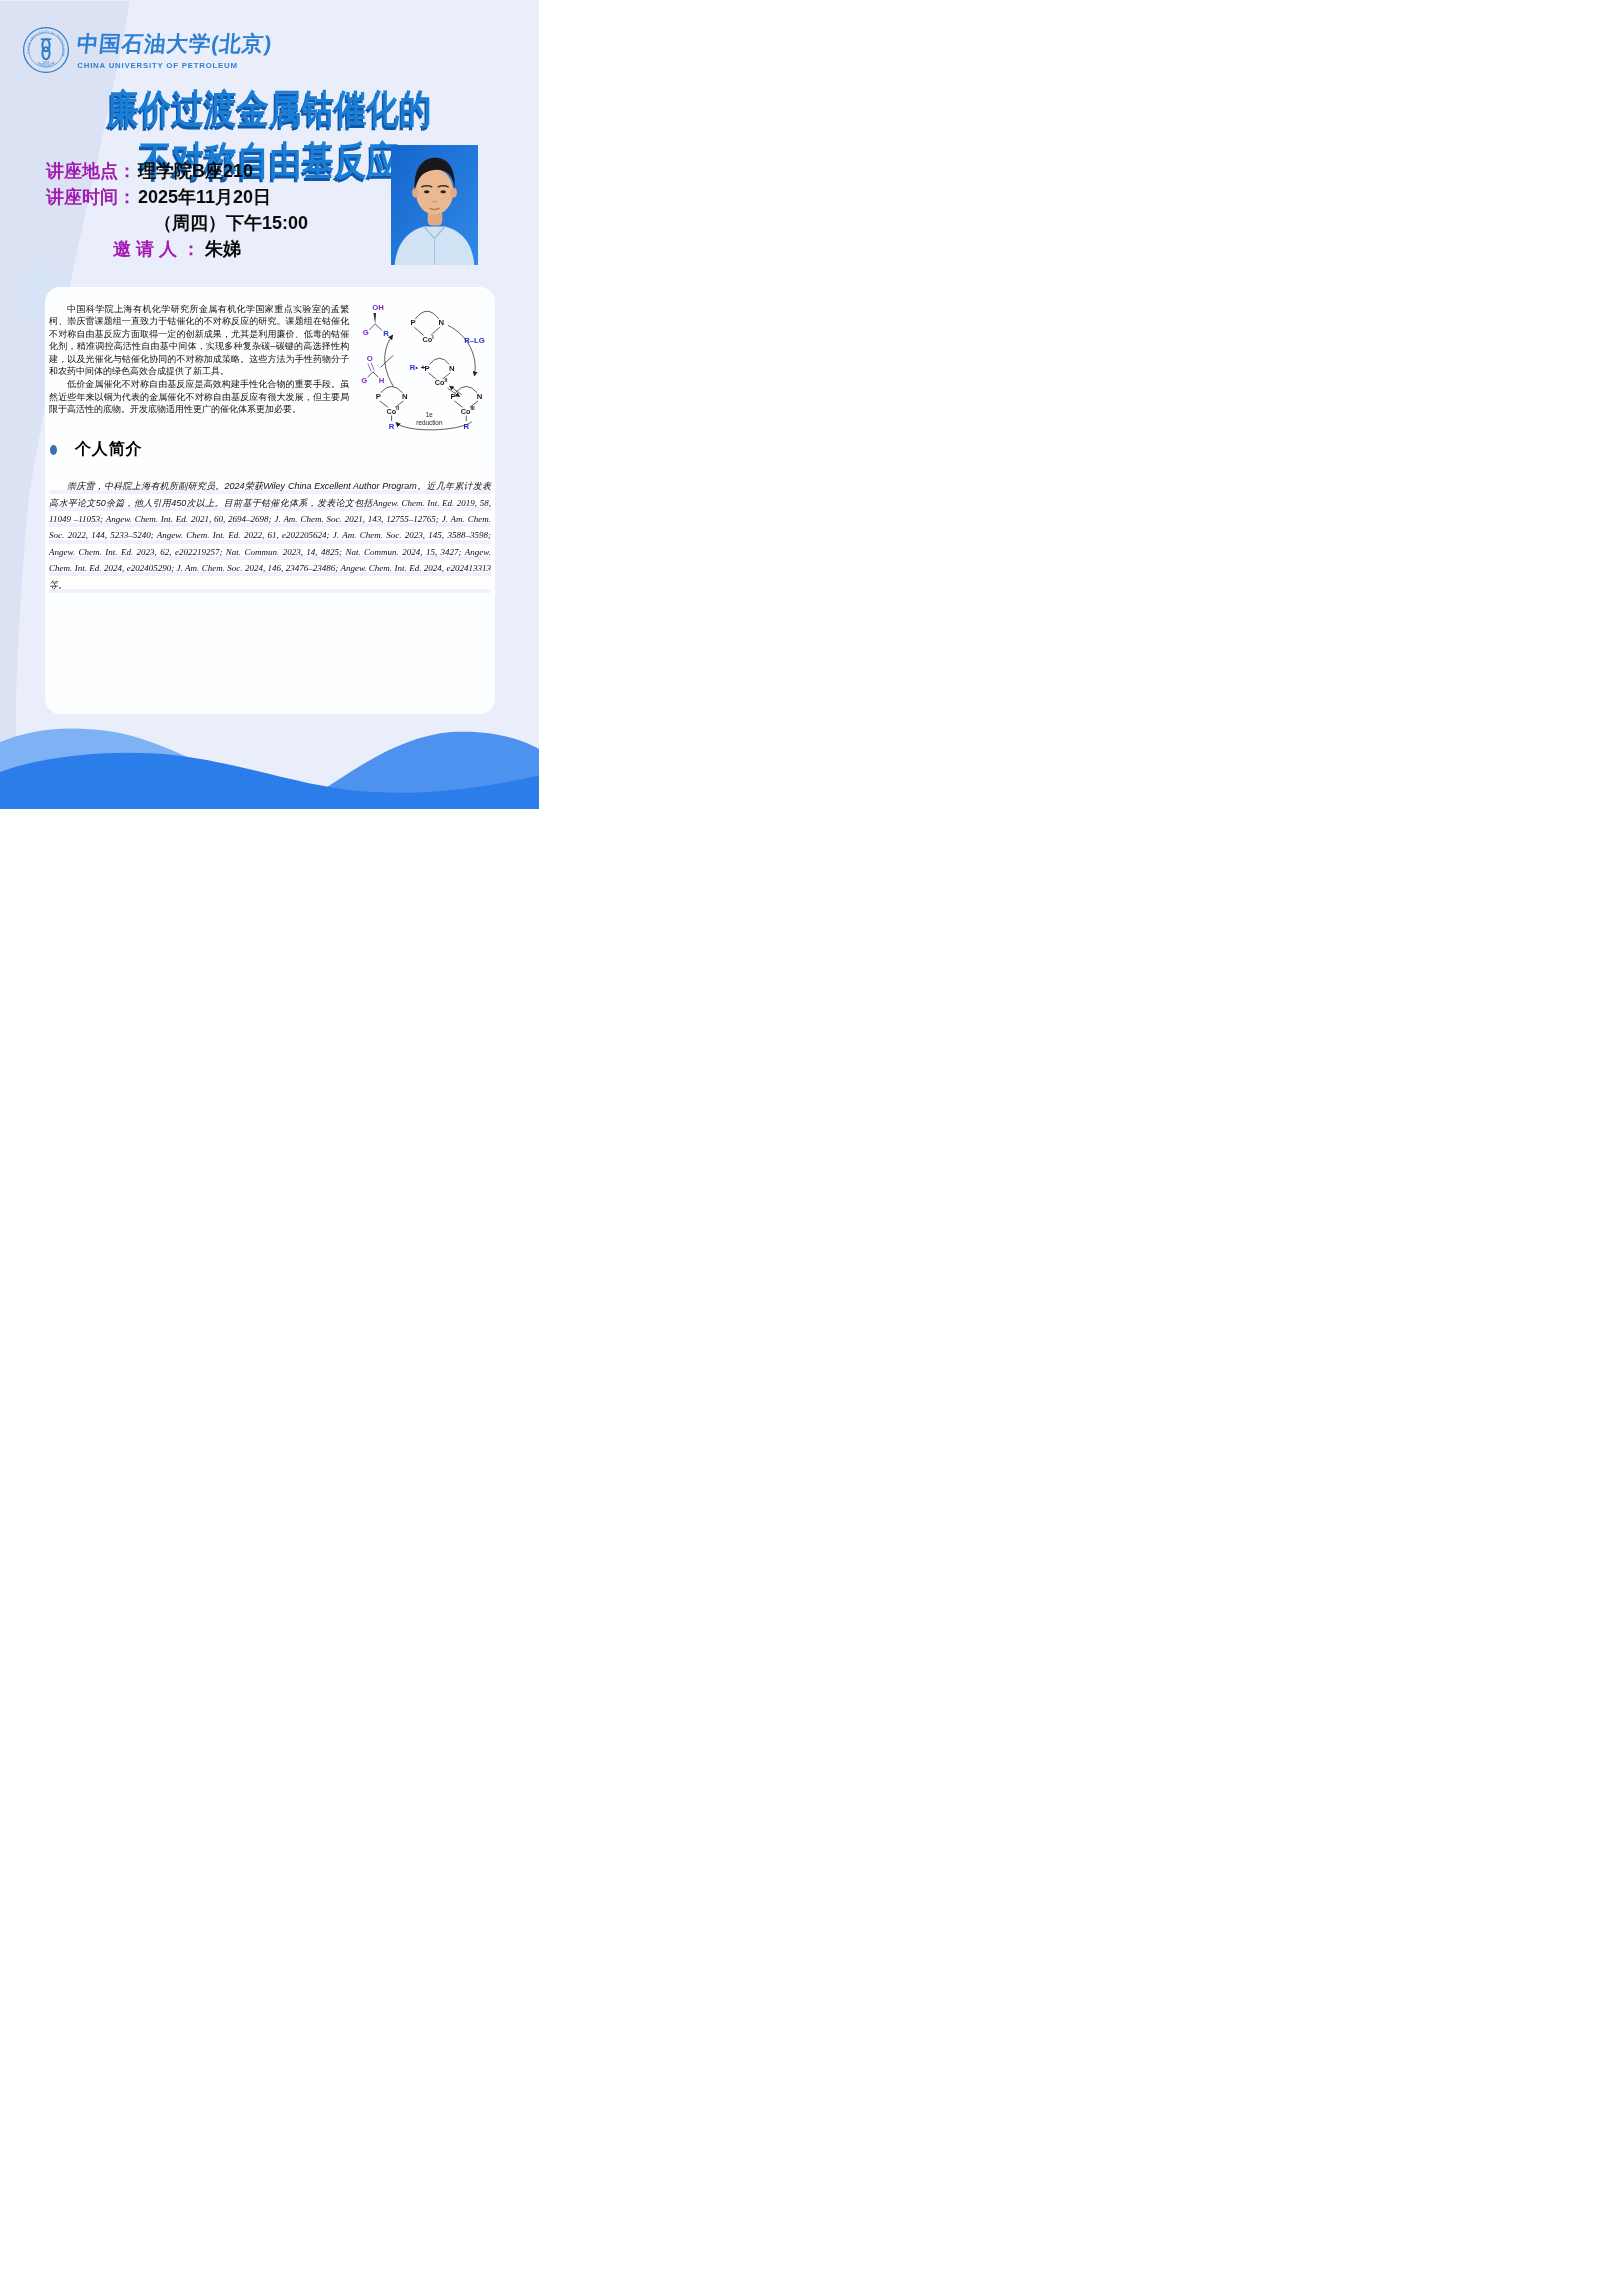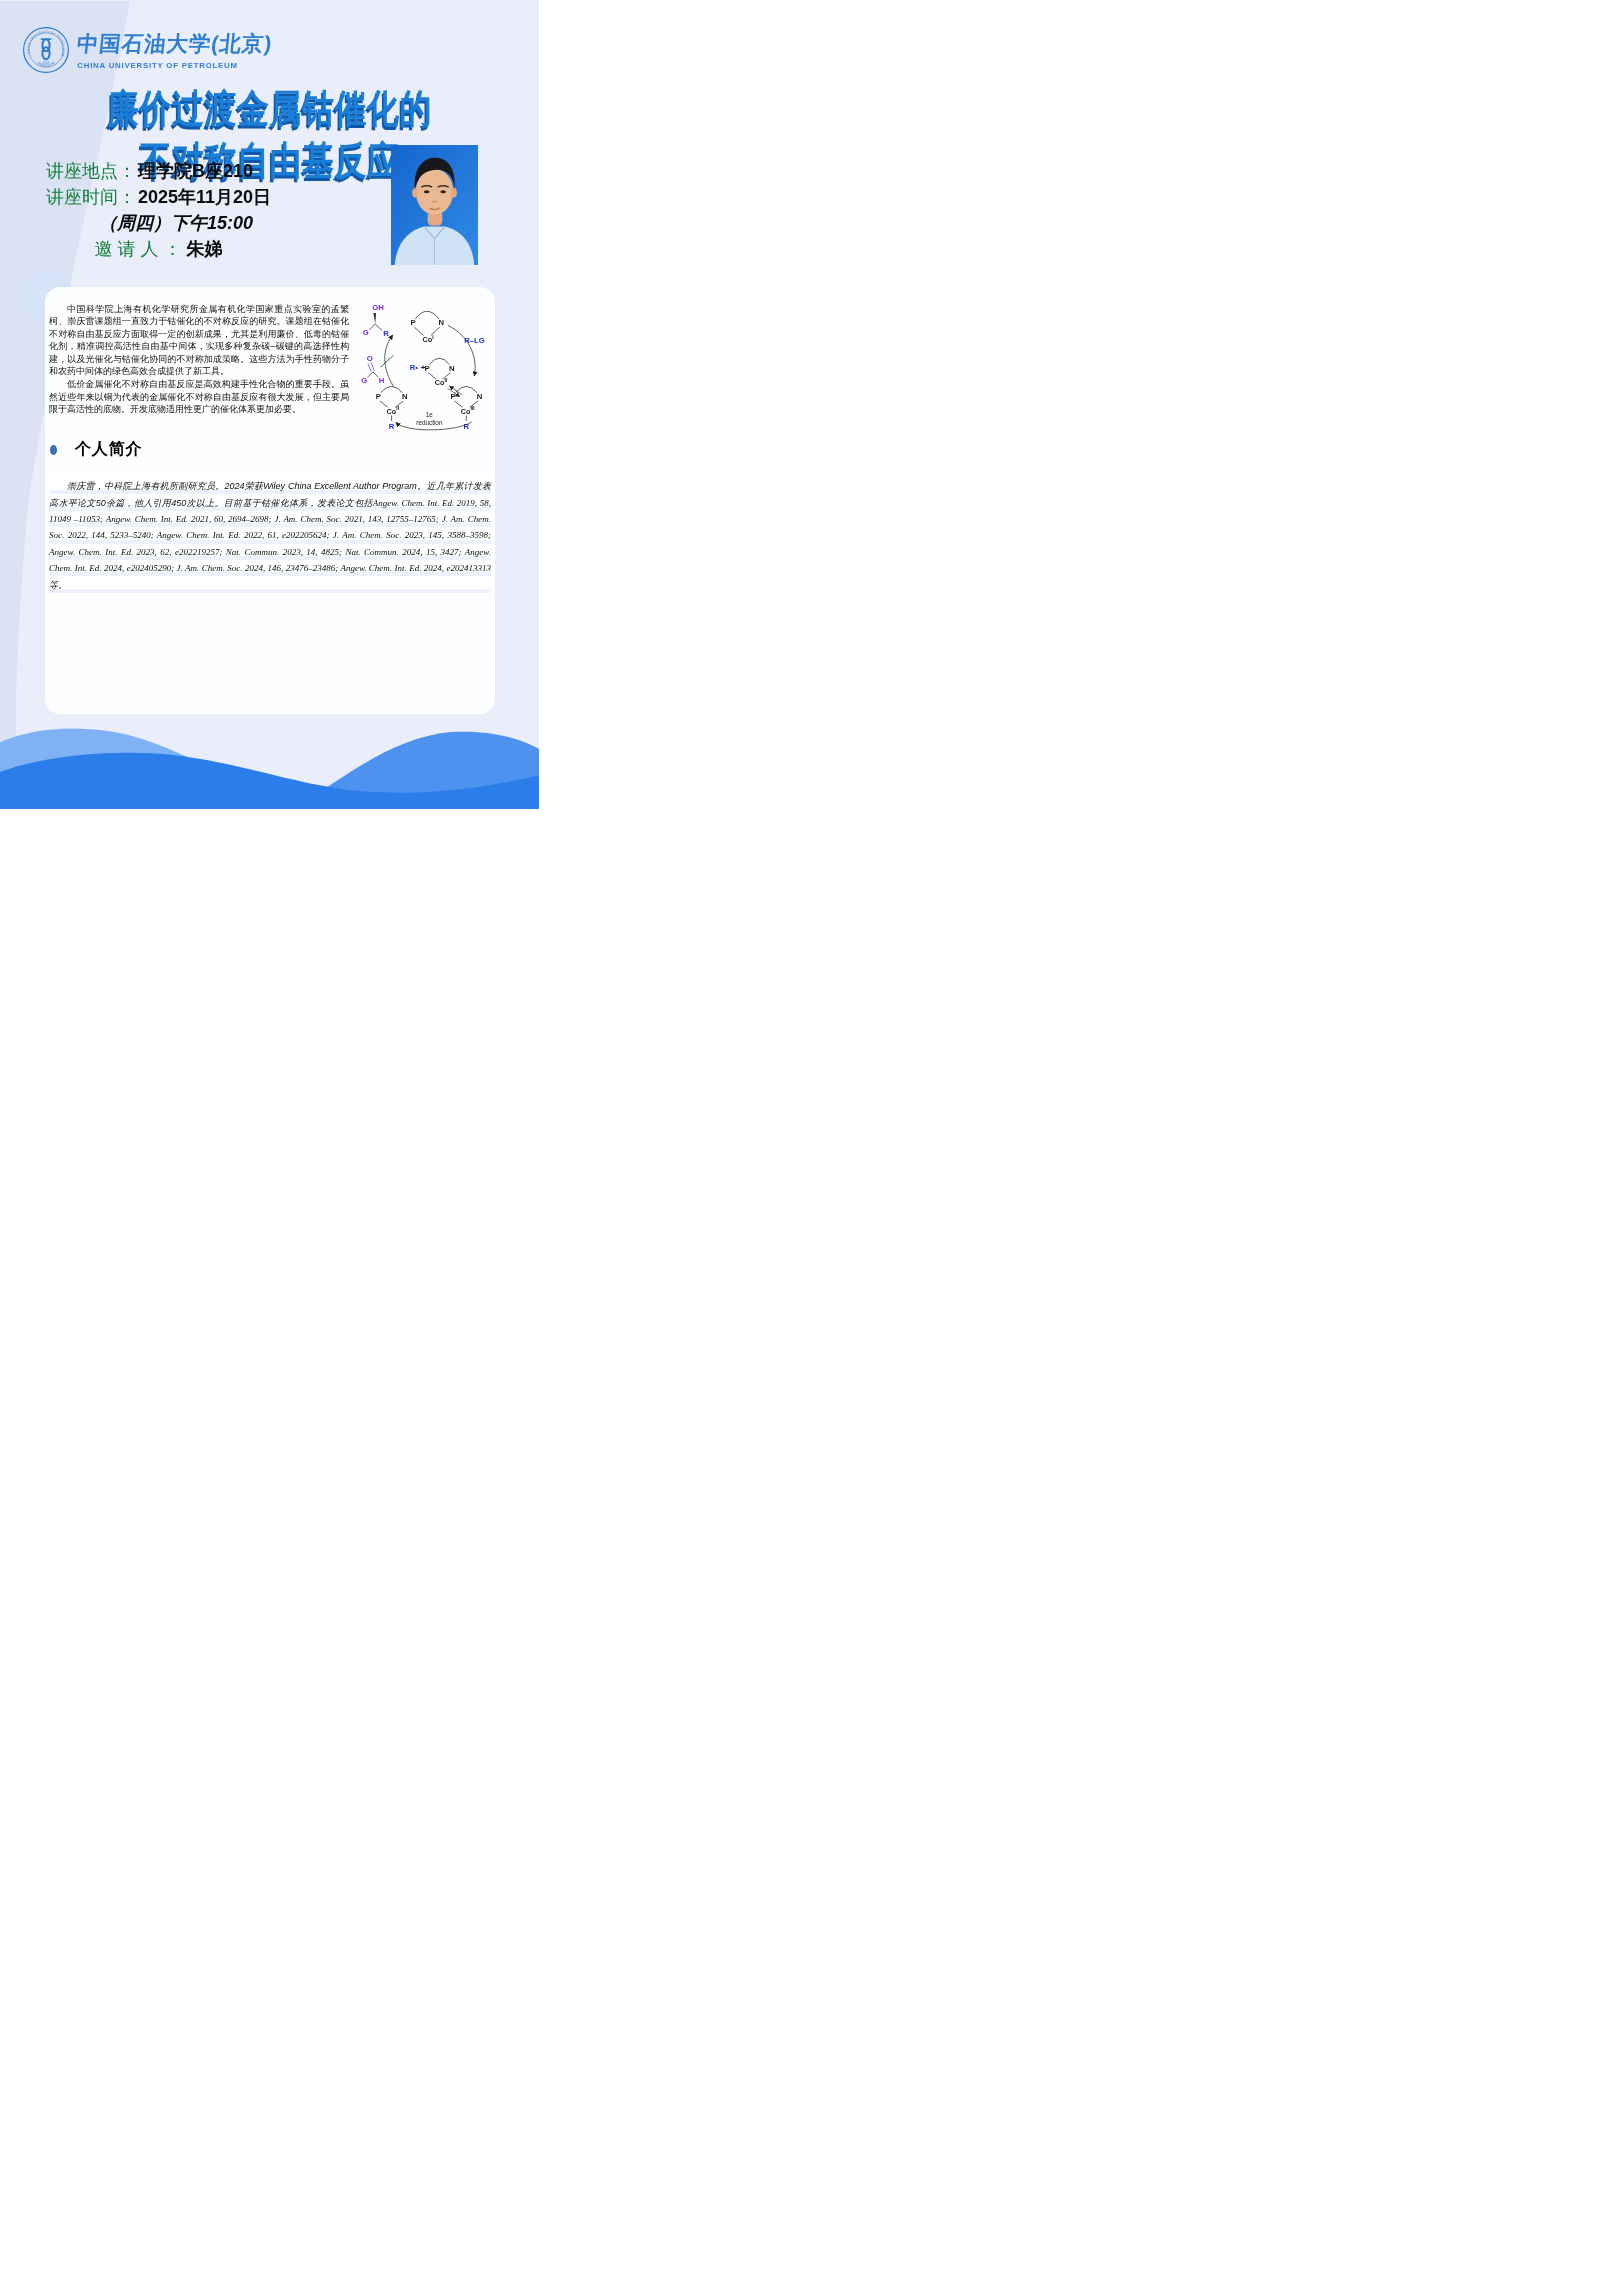--- a/index.html
+++ b/index.html
@@ -13,23 +13,23 @@
   .seal{width:48px;height:48px;}
   .logo-cn{font-size:21.5px;font-weight:700;color:#2e7fd2;transform:skewX(-6deg);letter-spacing:0.9px;}
   .logo-en{font-size:7.8px;font-weight:700;color:#2e7fd2;letter-spacing:0.8px;margin-top:2.3px;}
   .title{position:absolute;left:0;top:83px;width:100%;text-align:center;z-index:2;
          color:#1a7ed6;font-weight:900;font-size:32px;line-height:52px;letter-spacing:0.5px;
          text-shadow:-1.4px 1.8px 0 #0f57a8;}
   .title .tline{display:inline-block;transform:scaleY(1.22);white-space:nowrap;}
   
   .details{position:absolute;left:46px;top:161px;z-index:2;font-size:18px;line-height:20px;}
   .details .row{display:flex;margin-bottom:6px;}
-  .details .lbl{width:92px;color:#15803d;font-weight:400;flex:0 0 auto;}
+  .details .lbl{width:92px;color:#a21caf;font-weight:700;flex:0 0 auto;}
   .details .val{color:#0b0b0c;font-weight:700;}
-  .details .cont{margin-left:53px;font-style:italic;}
+  .details .cont{margin-left:108px;}
   .details .row.inviter{margin-top:4px;justify-content:center;}
   
   .photo{position:absolute;left:391px;top:145px;width:87px;height:120px;z-index:2;}
   
   .card{position:absolute;left:45px;top:287px;width:450px;height:427px;box-sizing:border-box;
         background:#fdfeff;border-radius:15.5px;padding:15.5px 4.1px 0 4.1px;z-index:2;}
   .diagram{float:right;width:138px;height:132px;margin:-3.7px -0.9px 1.8px 4.6px;}
   .abs-p{font-size:9px;line-height:12.6px;text-align:justify;text-indent:2em;color:#0d0d0e;margin:0;}
   .bio-h{display:flex;align-items:center;gap:6px;margin:11.4px 0 6px 0.9px;}
   .dot{width:6.9px;height:9.6px;border-radius:50%;background:#3a74ae;flex:0 0 auto;}

